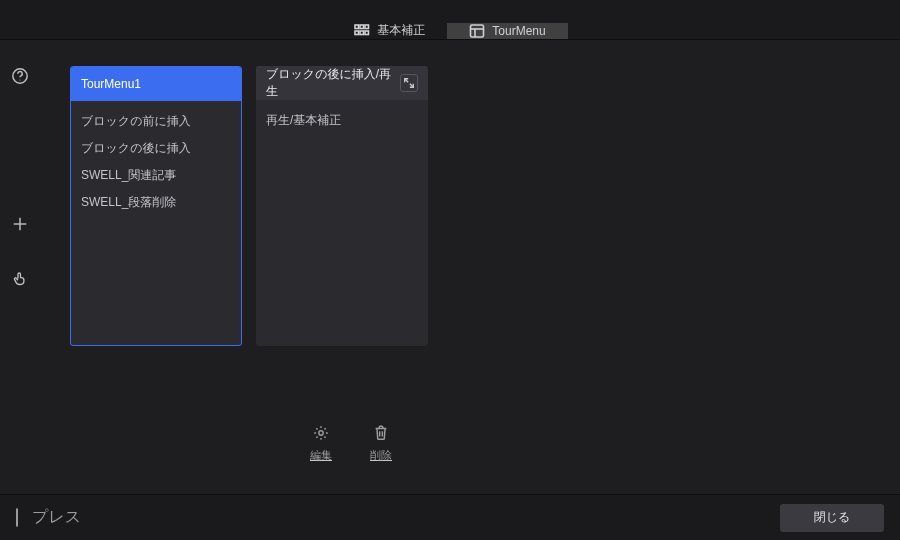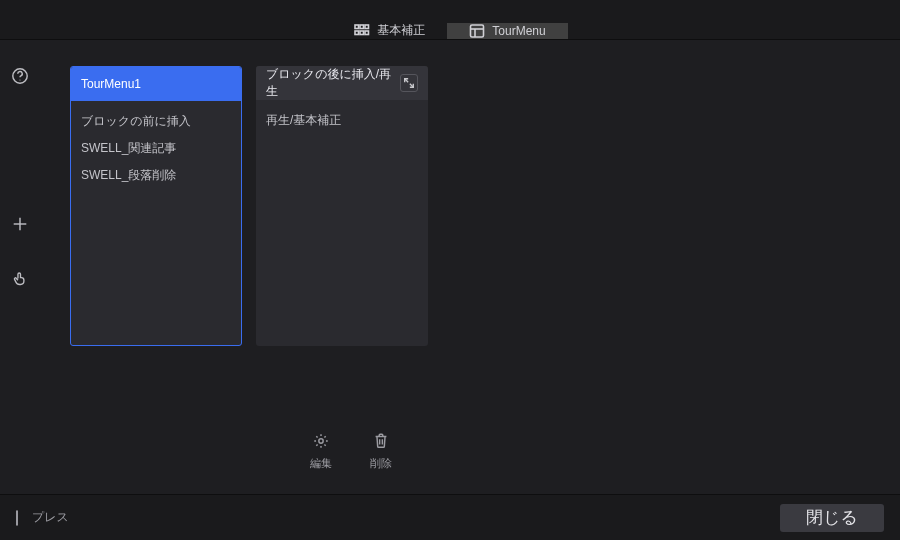--- a/index.html
+++ b/index.html
@@ -98,23 +98,24 @@
     gap: 10px;
   }
   .panel-item {
     font-size: 12px;
     color: #c4c4ca;
     cursor: pointer;
   }
   .panel-actions {
     position: absolute;
     left: 270px;
-    top: 392px;
+    top: 384px;
     display: flex;
     gap: 38px;
+    text-decoration: underline;
   }
   .relholder { position: relative; flex:1; }
   .action-btn {
     display: flex;
     flex-direction: column;
     align-items: center;
     gap: 4px;
     color: #9c9ca2;
     font-size: 11px;
     cursor: pointer;
@@ -136,30 +137,30 @@
     align-items: center;
     padding: 0 16px;
     gap: 14px;
   }
   .footer-left {
     display: flex;
     align-items: center;
     gap: 14px;
     flex: 1;
     color: #9a9aa0;
-    font-size: 12px;
+    font-size: 16px;
   }
   .close-btn {
     width: 104px;
     height: 28px;
     background: #3a3a40;
     color: #e4e4e8;
     border: none;
     border-radius: 3px;
-    font-size: 17px;
+    font-size: 12px;
     cursor: pointer;
   }
   .mouse-icon {
     width: 14px; height: 20px;
     border: 1.4px solid #9a9aa0;
     border-radius: 7px;
     position: relative;
   }
   .mouse-icon::after {
     content: "";
@@ -228,20 +229,21 @@
 
   <div class="relholder">
     <div class="content">
 
       <div class="panel selected">
         <div class="panel-header">
           <span>TourMenu1</span>
         </div>
         <div class="panel-body">
           <div class="panel-item">ブロックの前に挿入</div>
+          <div class="panel-item">ブロックの後に挿入</div>
           <div class="panel-item">SWELL_関連記事</div>
           <div class="panel-item">SWELL_段落削除</div>
         </div>
       </div>
 
       <div class="panel">
         <div class="panel-header">
           <span>ブロックの後に挿入/再生</span>
           <span class="header-icon-btn">
             <svg viewBox="0 0 14 14" width="12" height="12">

